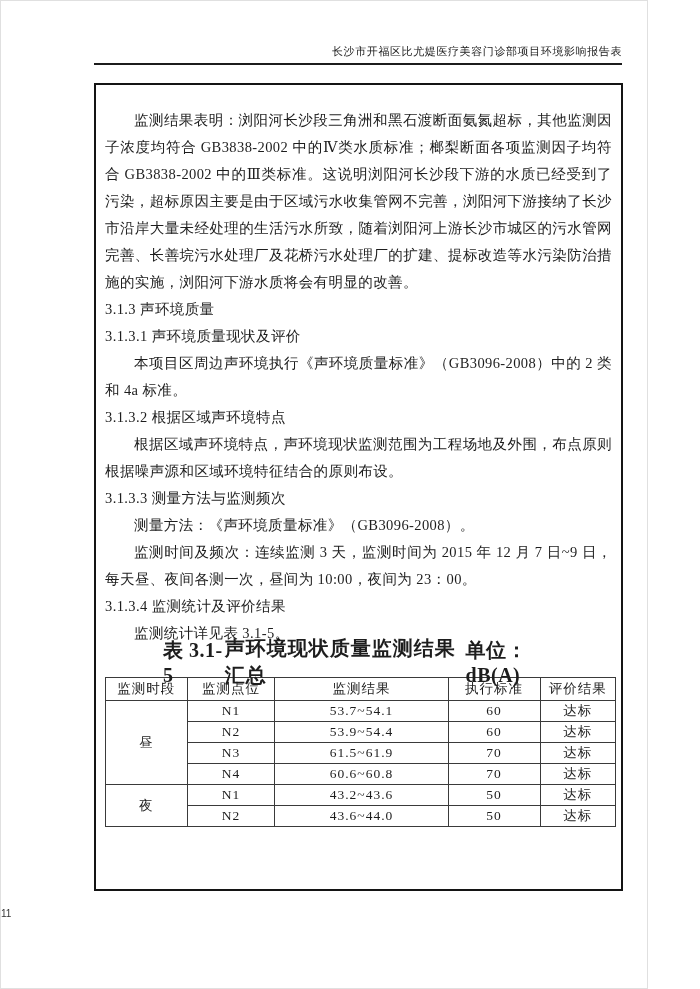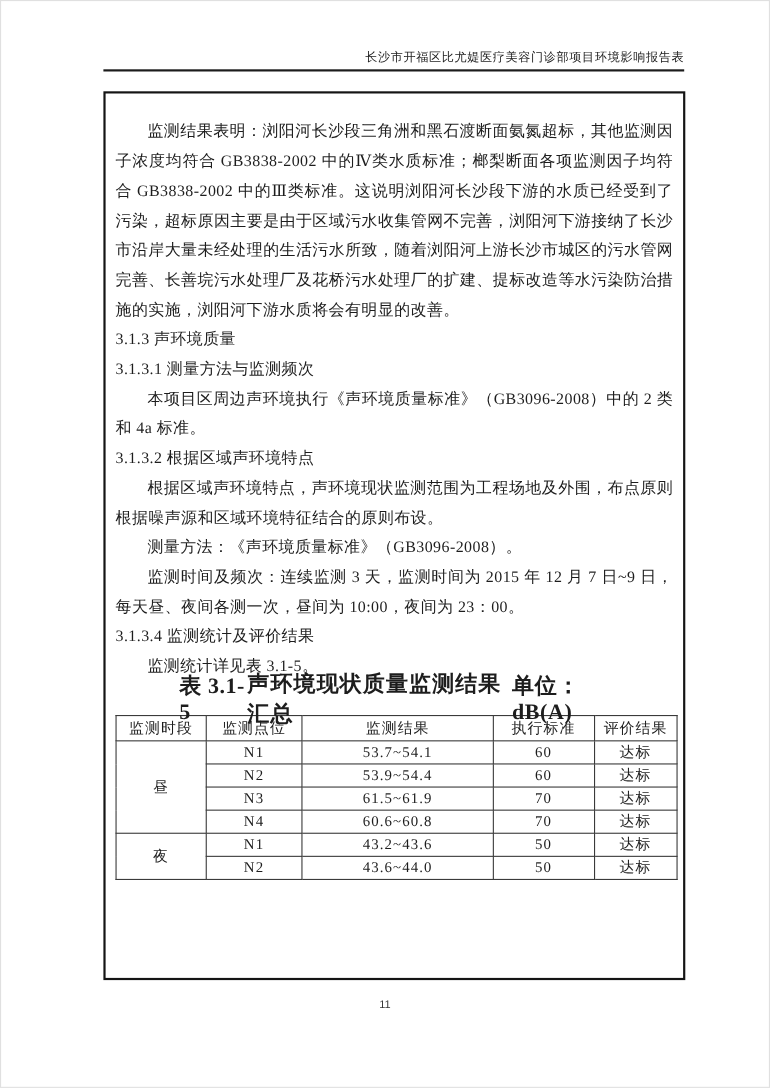--- a/index.html
+++ b/index.html
@@ -1,18 +1,18 @@
 <!DOCTYPE html>
 <html><head>
 <meta charset="utf-8">
 <style>
   html,body{margin:0;padding:0;background:#fff;}
   .sheet{
     position:relative;
-    width:700px;height:989px;
+    width:648px;height:989px;
     background:#ffffff;
     border:1px solid #e0e0e0;
     box-sizing:border-box;
     font-family:"Liberation Serif","DejaVu Serif",serif;
     color:#1d1d1d;
     overflow:hidden;
   }
   .header-title{
     position:absolute;left:93px;top:43px;width:528px;
     text-align:right;
@@ -57,43 +57,44 @@
     font-weight:normal;
     text-align:center;vertical-align:middle;
     font-size:13.5px;
     padding:0;
     height:20px;
     letter-spacing:1px;
   }
   table.noise tr.head th{height:22px;}
   .page-number{
     position:absolute;left:0;top:907px;width:100%;
-    text-align:center;font-size:10px;color:#333;
+    font-size:10px;color:#333;
     font-family:"Liberation Sans","DejaVu Sans",sans-serif;
   }
 </style>
 </head>
 <body>
 
 <div class="sheet">
 
   <div class="header-title">长沙市开福区比尤媞医疗美容门诊部项目环境影响报告表</div>
   <div class="header-rule"></div>
 
   <div class="content-box">
 
     <p class="indent">监测结果表明：浏阳河长沙段三角洲和黑石渡断面氨氮超标，其他监测因子浓度均符合 GB3838-2002 中的Ⅳ类水质标准；榔梨断面各项监测因子均符合 GB3838-2002 中的Ⅲ类标准。这说明浏阳河长沙段下游的水质已经受到了污染，超标原因主要是由于区域污水收集管网不完善，浏阳河下游接纳了长沙市沿岸大量未经处理的生活污水所致，随着浏阳河上游长沙市城区的污水管网完善、长善垸污水处理厂及花桥污水处理厂的扩建、提标改造等水污染防治措施的实施，浏阳河下游水质将会有明显的改善。</p>
 
     <p>3.1.3 声环境质量</p>
-    <p>3.1.3.1  测量方法与监测频次</p>
+    <p>3.1.3.1  声环境质量现状及评价</p>
     <p class="indent">本项目区周边声环境执行《声环境质量标准》（GB3096-2008）中的 2 类和 4a 标准。</p>
 
     <p>3.1.3.2  根据区域声环境特点</p>
     <p class="indent">根据区域声环境特点，声环境现状监测范围为工程场地及外围，布点原则根据噪声源和区域环境特征结合的原则布设。</p>
 
+    <p>3.1.3.3  测量方法与监测频次</p>
     <p class="indent">测量方法：《声环境质量标准》（GB3096-2008）。</p>
     <p class="indent">监测时间及频次：连续监测 3 天，监测时间为 2015 年 12 月 7 日~9 日，每天昼、夜间各测一次，昼间为 10:00，夜间为 23：00。</p>
 
     <p>3.1.3.4  监测统计及评价结果</p>
     <p class="indent">监测统计详见表 3.1-5。</p>
 
     <div class="tbl-caption">
       <span>表 3.1-5</span>
       <span class="mid">声环境现状质量监测结果汇总</span>
       <span>单位：dB(A)</span>

